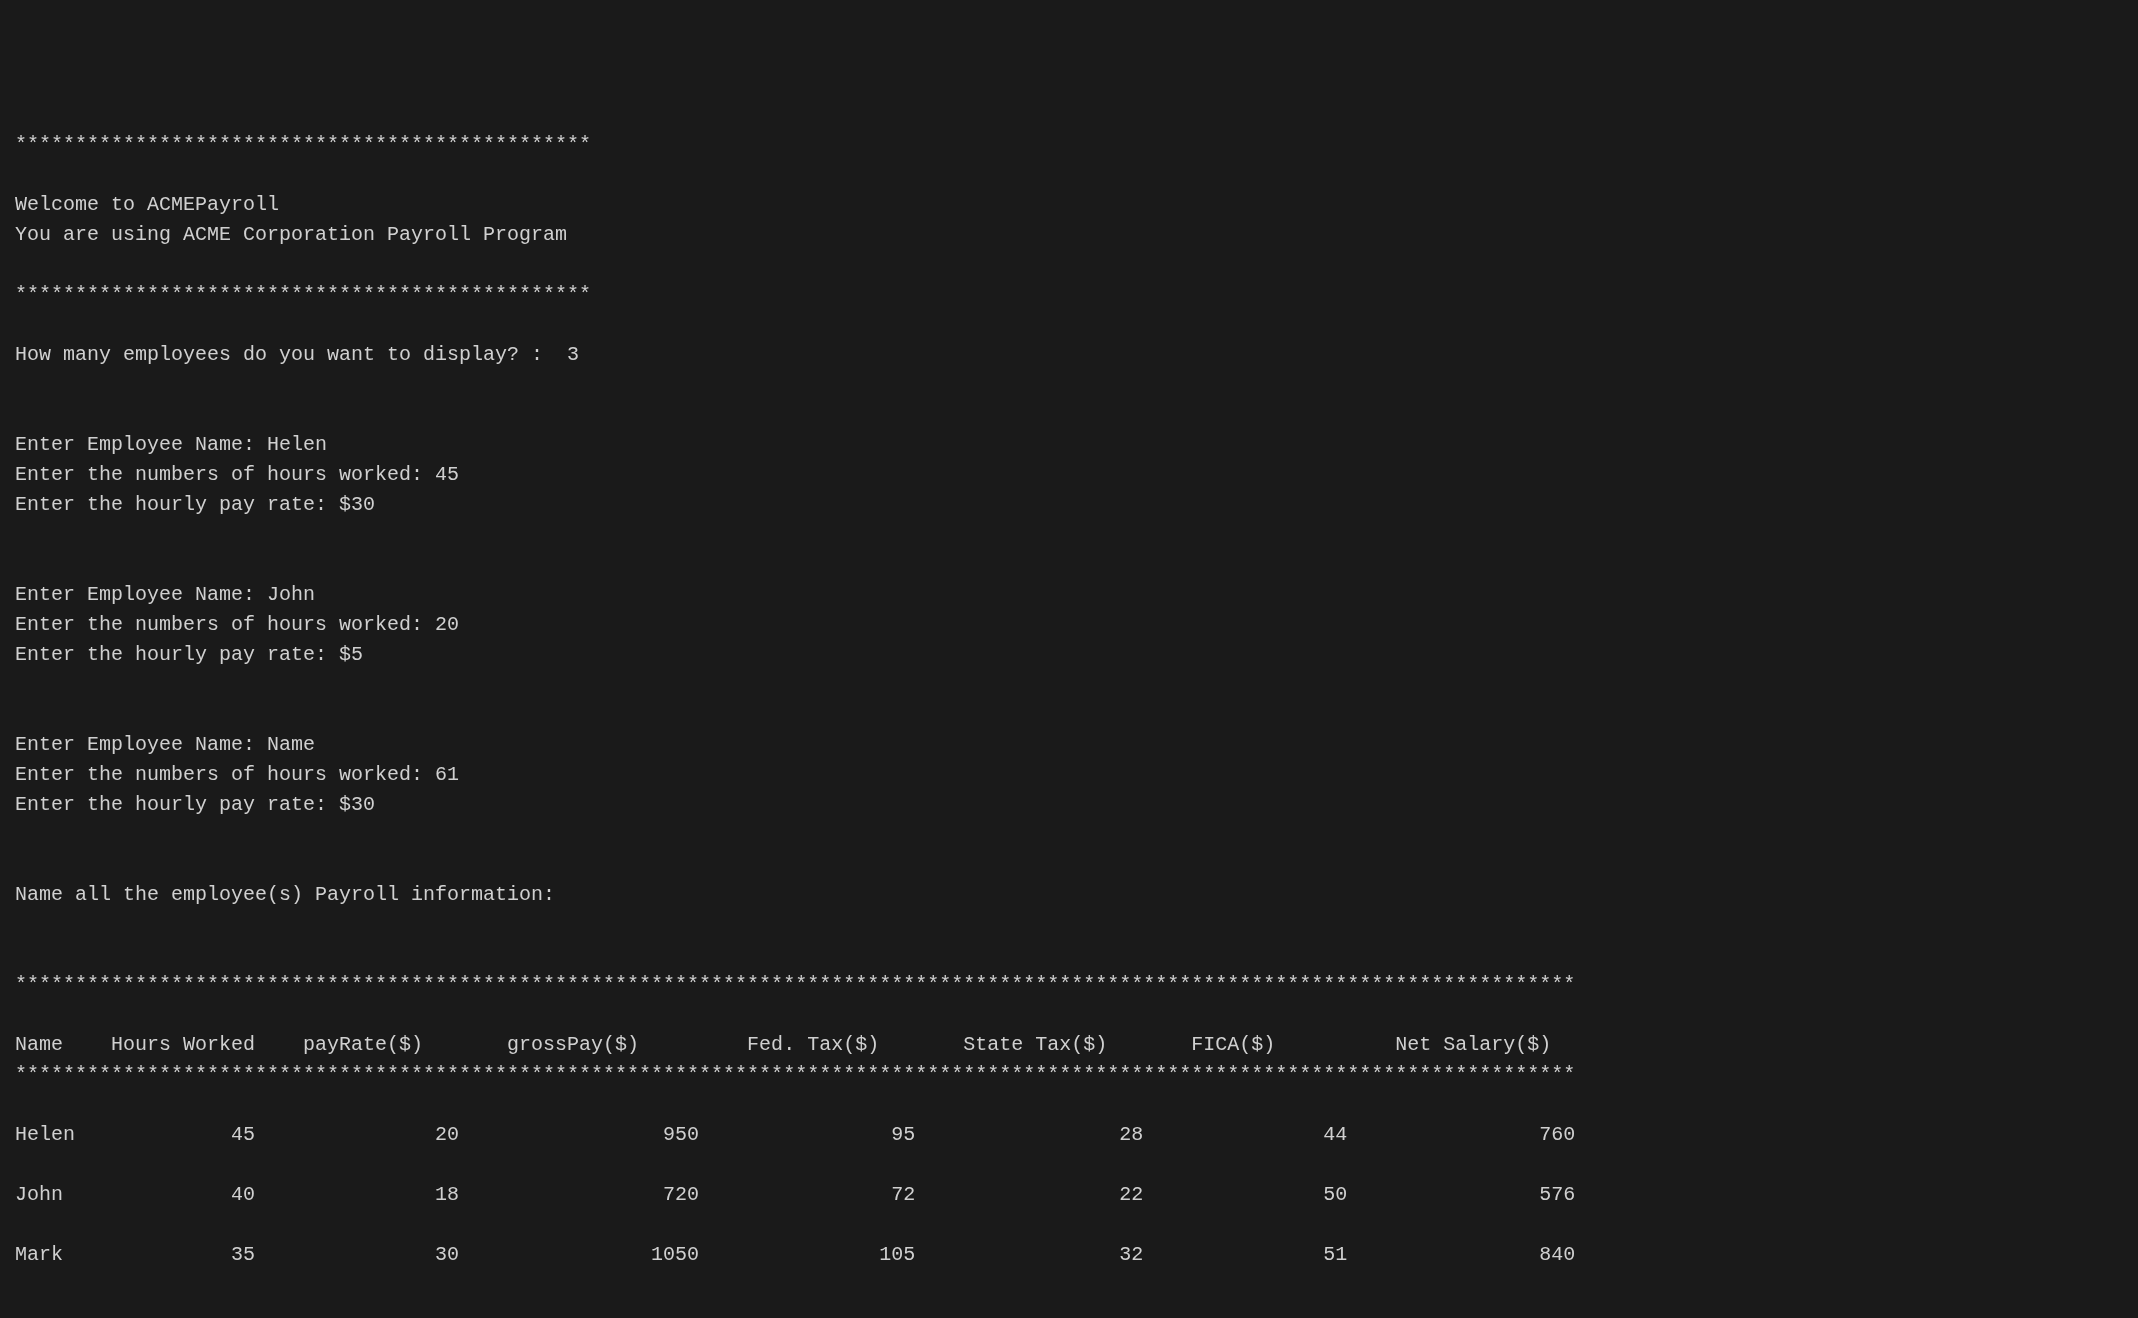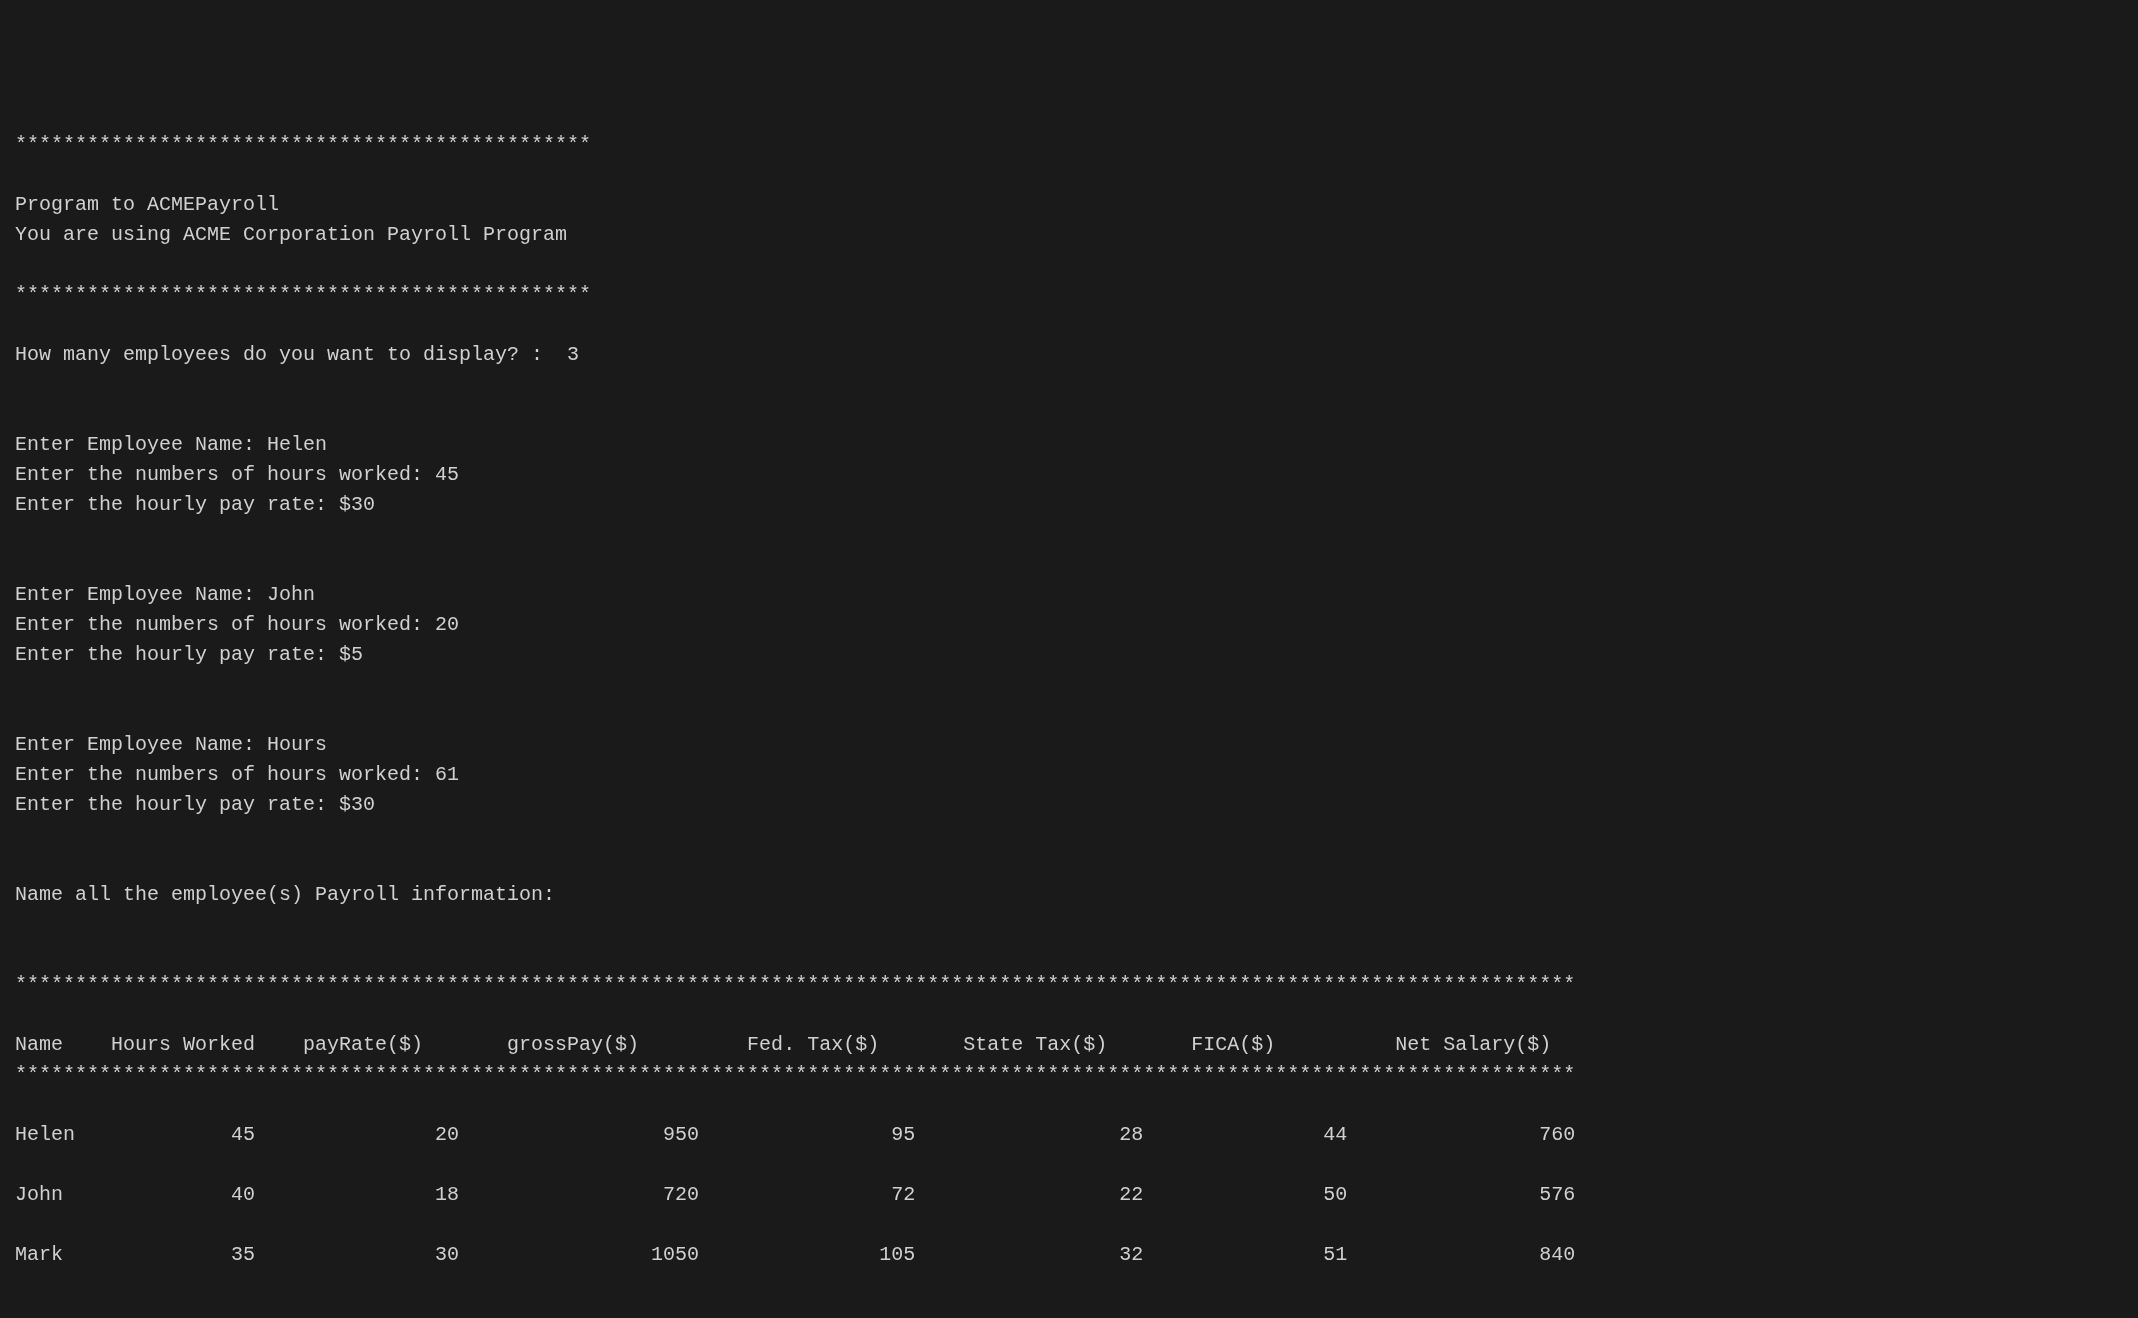--- a/index.html
+++ b/index.html
@@ -18,39 +18,39 @@
       overflow-x: auto;
     }
   </style>
 </head>
 <body>
 
 
 
 <span>************************************************</span>
 
-<span>Program to ACMEPayroll</span>
+<span>Welcome to ACMEPayroll</span>
 <span>You are using ACME Corporation Payroll Program</span>
 
 <span>************************************************</span>
 
 <span>How many employees do you want to display? :  </span><span>3</span>
 
 
 <span>Enter Employee Name: </span><span>Helen</span>
 <span>Enter the numbers of hours worked: </span><span>45</span>
 <span>Enter the hourly pay rate: </span><span>$30</span>
 
 
 <span>Enter Employee Name: </span><span>John</span>
 <span>Enter the numbers of hours worked: </span><span>20</span>
 <span>Enter the hourly pay rate: </span><span>$5</span>
 
 
-<span>Enter Employee Name: </span><span>Hours</span>
+<span>Enter Employee Name: </span><span>Name</span>
 <span>Enter the numbers of hours worked: </span><span>61</span>
 <span>Enter the hourly pay rate: </span><span>$30</span>
 
 
 <span>Name all the employee(s) Payroll information:</span>
 
 
 <span>**********************************************************************************************************************************</span>
 
 <span id="header-row">Name    Hours Worked    payRate($)       grossPay($)         Fed. Tax($)       State Tax($)       FICA($)          Net Salary($)</span>

